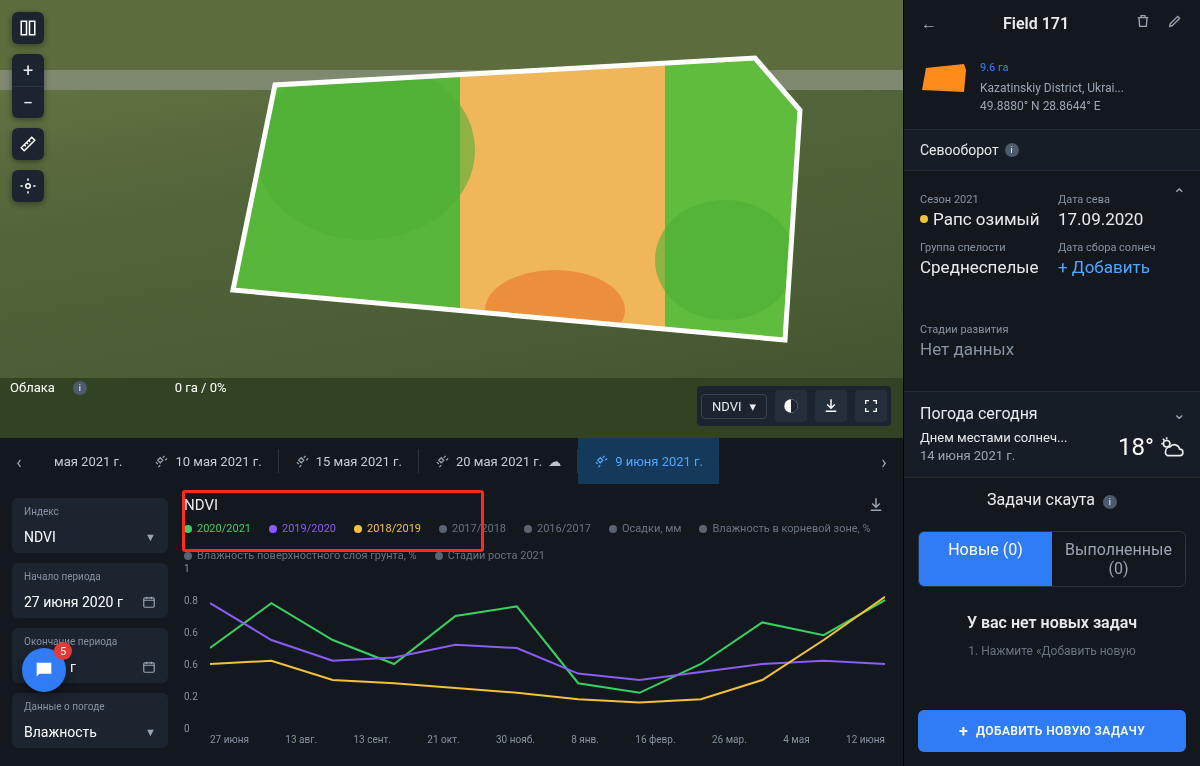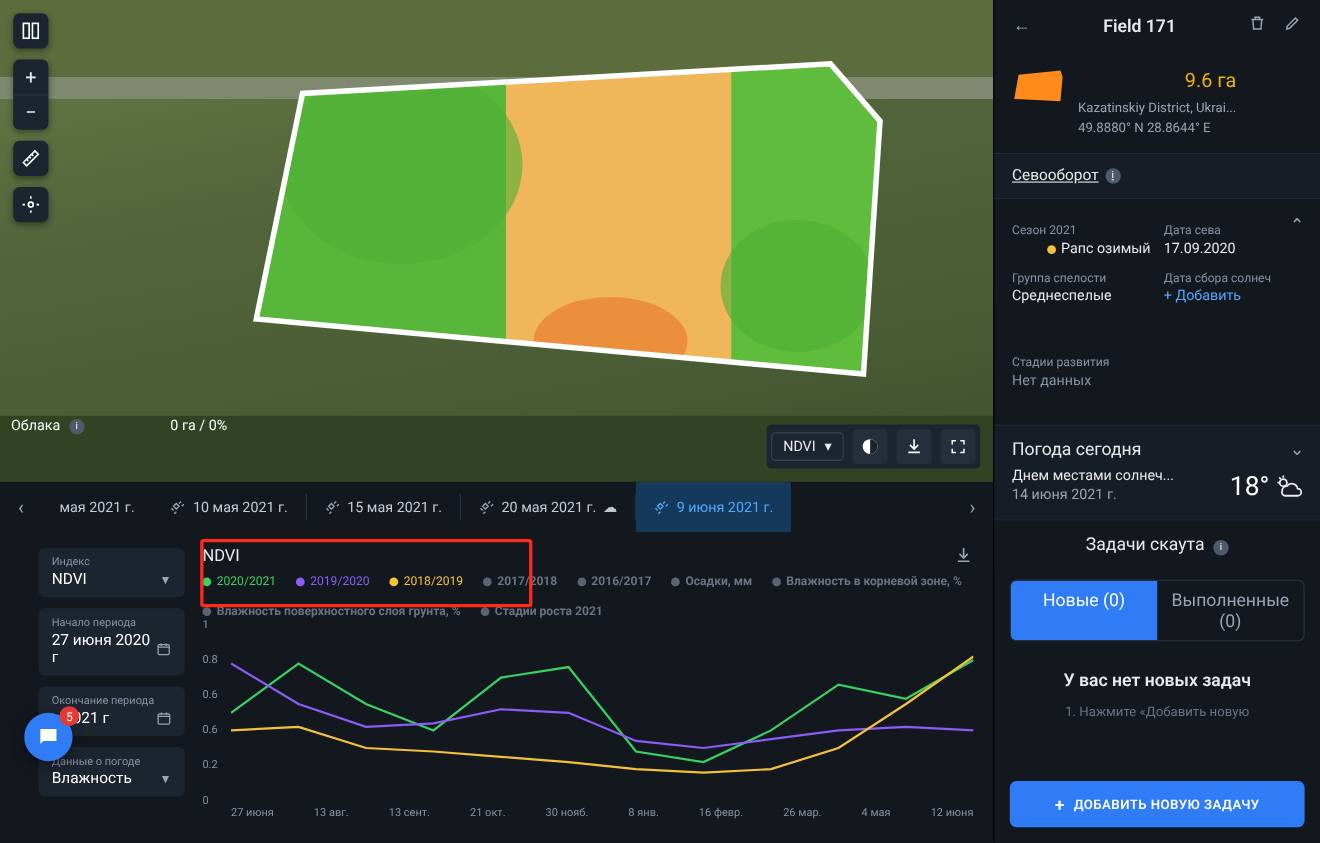--- a/index.html
+++ b/index.html
@@ -12,52 +12,52 @@
   .map-stripe.b{top:70px;height:20px;background:#7e8970;}
   .map-stripe.c{bottom:0;height:60px;background:#314322;}
   .field-poly { position:absolute; left:225px; top:50px; width:590px; height:310px; }
   .field-poly svg{width:100%;height:100%;}
 
   .map-toolbar { position: absolute; left: 12px; top: 12px; display:flex; flex-direction:column; gap:10px; }
   .tool-group { background:#1c2430; border-radius:6px; box-shadow:0 2px 6px rgba(0,0,0,.4); display:flex; flex-direction:column; }
   .tool-btn { width:32px; height:32px; display:flex; align-items:center; justify-content:center; color:#e8eaed; cursor:pointer; font-size:18px; }
   .tool-btn + .tool-btn { border-top:1px solid #2a3340; }
 
-  .clouds-bar { position:absolute; left:10px; top:380px; display:flex; align-items:center; gap:8px; font-size:13px; color:#fff;text-align:center; }
+  .clouds-bar { position:absolute; left:10px; top:380px; display:flex; align-items:center; gap:18px; font-size:13px; color:#fff;text-align:center; }
   .info-dot { width:14px;height:14px;border-radius:50%;background:#4c5a6b;color:#fff;font-size:9px;display:inline-flex;align-items:center;justify-content:center; }
 
   .map-layer-bar { position:absolute; right:12px; bottom:12px; display:flex; align-items:center; gap:8px; background:#1c2430; border-radius:4px; padding:4px; }
   .layer-select{display:flex;align-items:center;gap:8px;padding:4px 10px;border:1px solid #3a4350;border-radius:4px;font-size:13px;cursor:pointer;}
   .sq-btn{width:32px;height:32px;background:#252e3b;border-radius:4px;display:flex;align-items:center;justify-content:center;cursor:pointer;}
 
   
   .date-strip { position:absolute; left:0; top:438px; width:903px; height:46px; background:#13181f; display:flex; align-items:center; }
   .date-arrow{width:38px;height:46px;display:flex;align-items:center;justify-content:center;color:#9aa4b2;cursor:pointer;font-size:18px;}
   .date-item{flex:0 0 auto;padding:0 16px;height:46px;display:flex;align-items:center;gap:6px;font-size:13px;color:#c6ccd5;cursor:pointer;white-space:nowrap;}
   .date-item.active{background:#14395a;color:#4fa8ff;}
   .date-item .sat{color:#9aa4b2;}
   .date-item.active .sat{color:#4fa8ff;}
   .date-cloud{color:#c0c6cf;}
   .date-sep{width:1px;height:24px;background:#2a3340;}
 
   
   .lower { position:absolute; left:0; top:484px; width:903px; height:282px; background:#13181f; display:flex; }
   .lower-left { width:180px; padding:14px 12px; display:flex; flex-direction:column; gap:10px; }
-  .select-box{background:#1c2430;border-radius:6px;padding:8px 12px;display:flex;flex-direction:column;gap:2px;position:relative;margin-left:23px;}
+  .select-box{background:#1c2430;border-radius:6px;padding:8px 12px;display:flex;flex-direction:column;gap:12px;position:relative;}
   .select-label{font-size:10px;color:#8792a2;}
   .select-value{font-size:14px;color:#fff;display:flex;align-items:center;justify-content:space-between;}
   .select-value .caret{color:#9aa4b2;font-size:11px;}
 
   .lower-right{flex:1;position:relative;padding:12px 18px 0 4px;}
   .chart-title{font-size:15px;color:#e8eaed;margin-bottom:8px;}
   .dl-icon{position:absolute;right:18px;top:12px;color:#9aa4b2;cursor:pointer;}
   .legend{display:flex;flex-wrap:wrap;gap:14px 18px;font-size:11px;color:#8792a2;margin-bottom:4px;}
   .lg-item{display:flex;align-items:center;gap:5px;text-align:center;}
   .lg-dot{width:8px;height:8px;border-radius:50%;}
-  .lg-item.dim{color:#6a7382;font-weight:bold;}
+  .lg-item.dim{color:#6a7382;}
   .red-box{position:absolute;left:182px;top:490px;width:302px;height:62px;border:3px solid #ff2a1a;border-radius:3px;pointer-events:none;}
 
   .chart-canvas{position:relative;height:180px;margin-top:6px;}
   .y-axis{position:absolute;left:0;top:0;height:160px;width:26px;}
   .y-tick{position:absolute;left:0;font-size:10px;color:#8792a2;transform:translateY(-50%);}    
   .x-axis{position:absolute;left:26px;right:0;bottom:0;height:14px;display:flex;justify-content:space-between;font-size:10px;color:#8792a2;}
   .plot-area{position:absolute;left:26px;right:0;top:0;height:160px;}
   .plot-area svg{width:100%;height:100%;}
 
   
@@ -68,26 +68,26 @@
   
   .sidebar{position:absolute;right:0;top:0;width:297px;height:766px;background:#13181f;display:flex;flex-direction:column;border-left:1px solid #000;}
   .sb-header{height:46px;display:flex;align-items:center;padding:0 14px;gap:10px;}
   .sb-header .title{flex:1;text-align:center;font-size:16px;font-weight:600;}
   .icon-btn{color:#9aa4b2;cursor:pointer;width:22px;text-align:center;}
   .sb-block{padding:12px 16px;border-top:1px solid #222a34;}
   .field-info{display:flex;gap:12px;align-items:flex-start;padding:14px 16px;}
   .field-shape{width:48px;height:36px;}
   .field-shape svg{width:100%;height:100%;}
   .field-info .txt{font-size:12px;color:#9aa4b2;line-height:1.5;}
-  .field-info .area{font-size:18px;color:#eab308;margin-bottom:2px;text-align:right;}
-
-  .sev-row{display:flex;align-items:center;gap:6px;font-size:14px;text-decoration:underline;}
+  .field-info .area{font-size:11px;color:#3b82f6;margin-bottom:2px;}
+
+  .sev-row{display:flex;align-items:center;gap:6px;font-size:14px;}
   .grid2{display:grid;grid-template-columns:1fr 1fr;gap:12px 12px;margin-top:10px;}
   .glabel{font-size:11px;color:#8792a2;margin-bottom:3px;}
-  .gval{font-size:13px;color:#e8eaed;justify-content:flex-end;}
+  .gval{font-size:17px;color:#e8eaed;}
   .gval.add{color:#4fa8ff;cursor:pointer;}
   .gval.dim{color:#8792a2;}
   .chevron{position:absolute;right:14px;color:#9aa4b2;cursor:pointer;}
 
   .weather-row{display:flex;align-items:center;justify-content:space-between;margin-top:6px;}
   .weather-left{font-size:13px;color:#e8eaed;line-height:1.4;}
   .weather-left .d2{color:#9aa4b2;}
   .weather-temp{font-size:24px;color:#fff;display:flex;align-items:center;gap:4px;justify-content:center;}
 
   .scout-tabs{display:flex;border:1px solid #2a3442;border-radius:6px;overflow:hidden;margin:10px 14px 0;}

